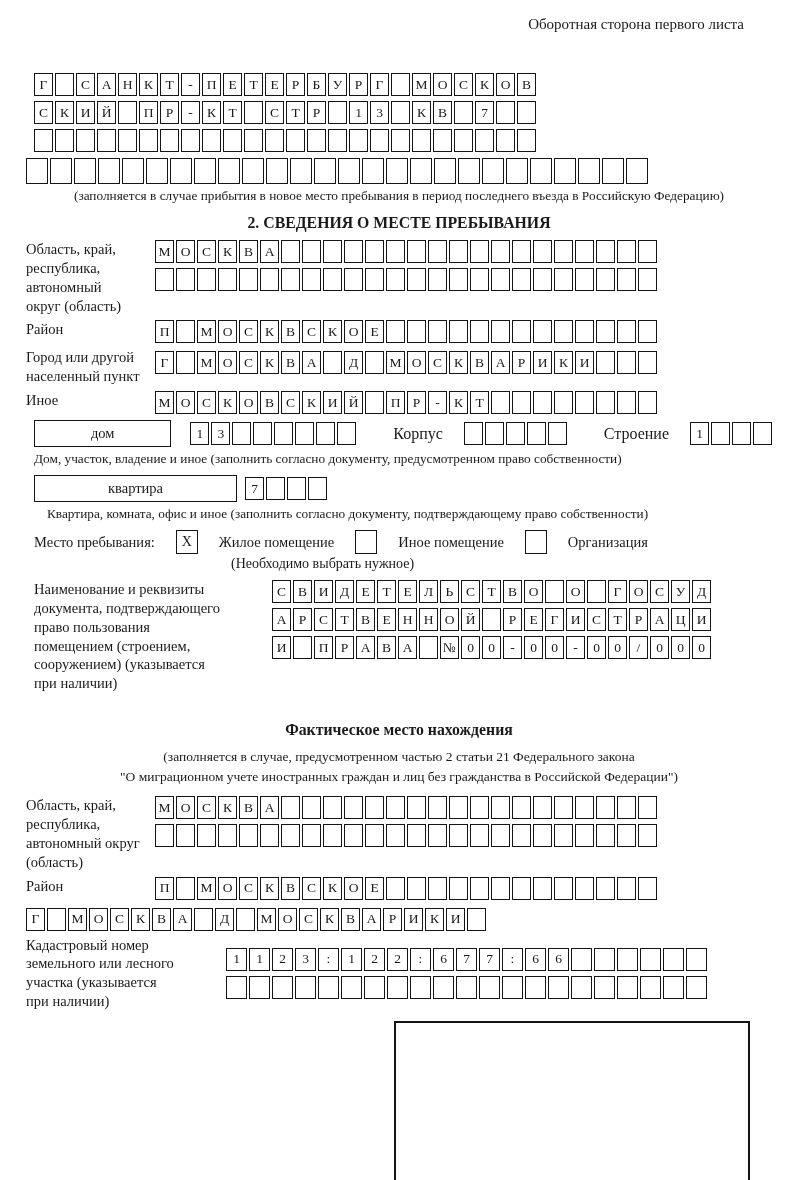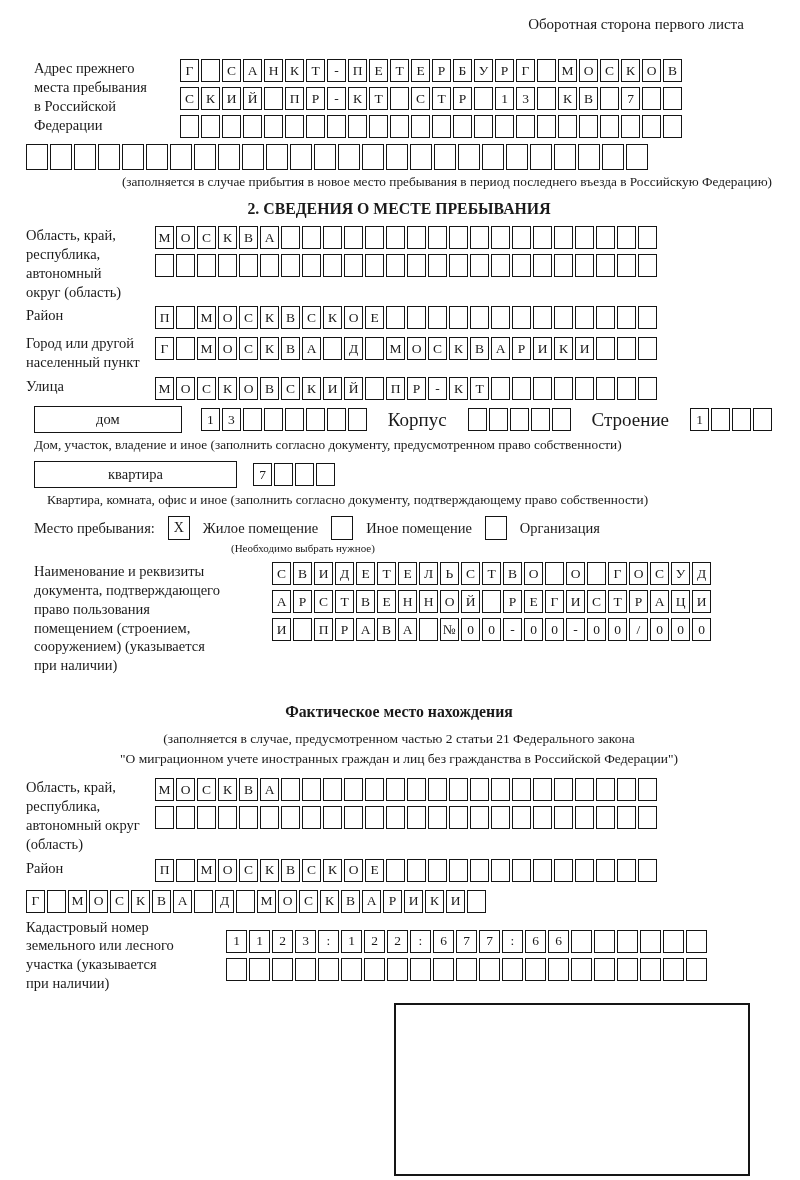--- a/index.html
+++ b/index.html
@@ -4,65 +4,65 @@
 <style>
   * { margin:0; padding:0; box-sizing:border-box; }
   html,body { background:#ffffff; }
   body {
     width:800px; min-height:1180px;
     font-family:"Liberation Serif","DejaVu Serif",serif;
     color:#1a1a1a;
     padding:16px 28px 20px 26px;
     font-size:14.5px;
   }
-  .header-note { text-align:right; padding-right:28px; font-size:15px; margin-bottom:26px; }
+  .header-note { text-align:right; padding-right:28px; font-size:15px; margin-bottom:40px; }
 
   .row { display:flex; align-items:flex-start; }
   .label { white-space:pre-line; line-height:1.3; font-size:14.5px; }
 
   .cells { display:flex; gap:2px; }
   .cell {
     width:19px; height:23px; flex:0 0 auto;
     border:1.7px solid #151515;
     display:flex; align-items:center; justify-content:center;
     font-size:13.5px; line-height:1;
   }
   .cells-stack { display:flex; flex-direction:column; gap:5px; }
 
   .fullrow .cell { width:22px; height:26px; }
   .kad .cell { width:21px; }
 
-  .caption { text-align:right; font-size:13.3px; margin:4px 0 8px 0; }
+  .caption { text-align:center; font-size:13.3px; margin:4px 0 8px 0; }
   .section-title { text-align:center; font-weight:bold; font-size:15.8px; margin:10px 0 8px 0; }
 
   .prev-block { margin-left:8px; }
   .prev-block .label { width:146px; }
   .fullrow { margin:6px 0 2px 0; }
 
   .grid-row { margin-bottom:5px; }
   .sec .label { width:129px; }
   .sec2-gorod .label, .sec2-ulitsa .label { width:129px; }
 
   .house-row { display:flex; align-items:center; gap:19px; margin:6px 0 2px 8px; }
   .name-box {
     border:1.8px solid #151515; height:27px; display:flex;
     align-items:center; justify-content:center; font-size:14.5px;
   }
   .box-dom { width:172px; }
   .box-kv { width:203px; }
-  .inline-lbl { font-size:19px; padding:0 2px; }
-
-  .kv-row { display:flex; align-items:center; gap:16px; margin:8px 0 2px 8px; }
-
-  .mesto-row { display:flex; align-items:center; gap:13px; margin:8px 0 0 8px;text-align:center; }
+  .inline-lbl { font-size:16px; padding:0 2px;margin-left:16px; }
+
+  .kv-row { display:flex; align-items:center; gap:8px; margin:8px 0 2px 8px; }
+
+  .mesto-row { display:flex; align-items:center; gap:21px; margin:8px 0 0 8px;text-align:center; }
   .checkbox {
     width:22px; height:24px; border:1.8px solid #151515;
     display:flex; align-items:center; justify-content:center; font-size:14px;
   }
-  .mesto-hint { margin:2px 0 8px 205px; font-size:11px; }
+  .mesto-hint { margin:2px 0 8px 205px; font-size:14px; }
 
   .doc-row { display:flex; margin:4px 0 10px 8px; }
   .doc-row .label { width:238px; }
 
   .fact-caption { text-align:center; font-size:13.5px; line-height:1.45; }
   .fact { margin-top:10px; }
   .fact .label { width:129px; }
   .fact-gorod .label, .kad-block .label { width:200px; }
 
   .stamp-box {
@@ -73,24 +73,20 @@
     width:432px; margin-left:340px; text-align:center;
     font-size:13.6px; line-height:1.45;
   }.mt10{margin-top:28px}
 </style>
 </head>
 <body>
 
 <div class="header-note">Оборотная сторона первого листа</div>
 
 <div class="row prev-block">
-  <div class="label">Адрес прежнего
-места пребывания
-в Российской
-Федерации</div>
   <div class="cells-stack">
     <div class="cells">
         <span class="cell">Г</span>
         <span class="cell"></span>
         <span class="cell">С</span>
         <span class="cell">А</span>
         <span class="cell">Н</span>
         <span class="cell">К</span>
         <span class="cell">Т</span>
         <span class="cell">-</span>
@@ -313,21 +309,21 @@
       <span class="cell">И</span>
       <span class="cell">К</span>
       <span class="cell">И</span>
       <span class="cell"></span>
       <span class="cell"></span>
       <span class="cell"></span>
     </div>
 </div>
 
 <div class="row sec sec2-ulitsa grid-row">
-  <div class="label">Улица</div>
+  <div class="label">Иное</div>
   <div class="cells">
       <span class="cell">М</span>
       <span class="cell">О</span>
       <span class="cell">С</span>
       <span class="cell">К</span>
       <span class="cell">О</span>
       <span class="cell">В</span>
       <span class="cell">С</span>
       <span class="cell">К</span>
       <span class="cell">И</span>

